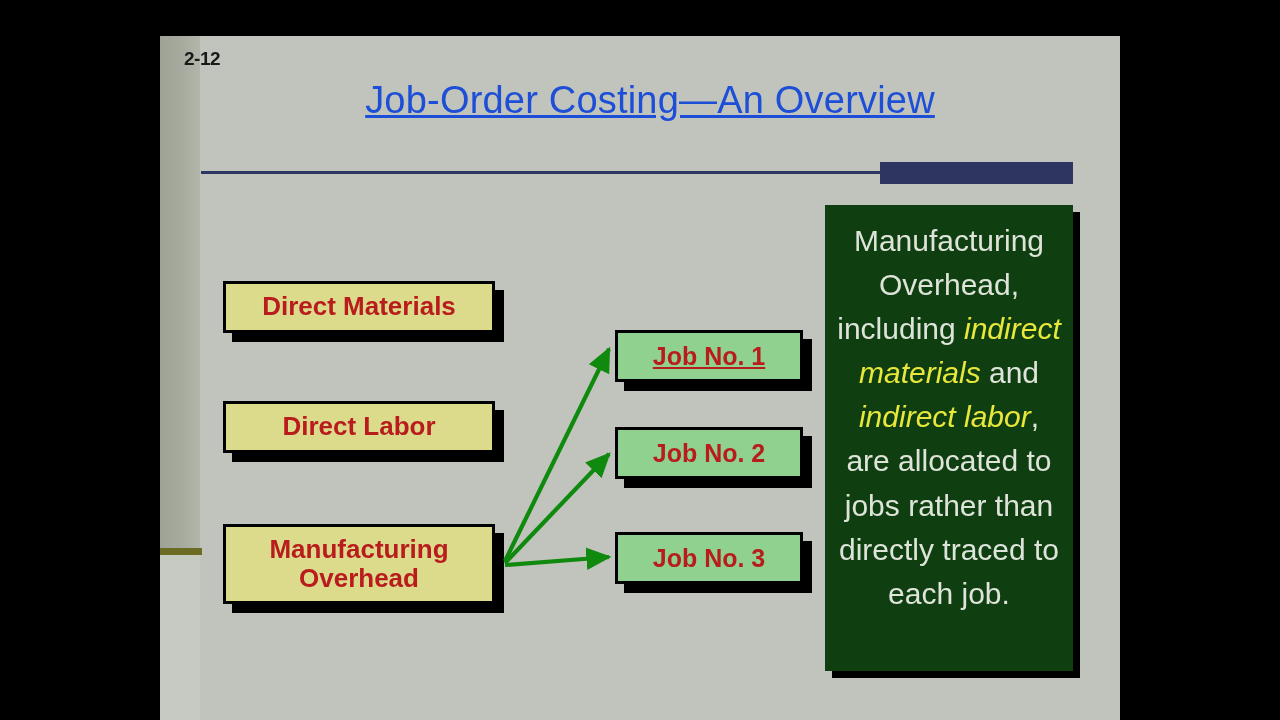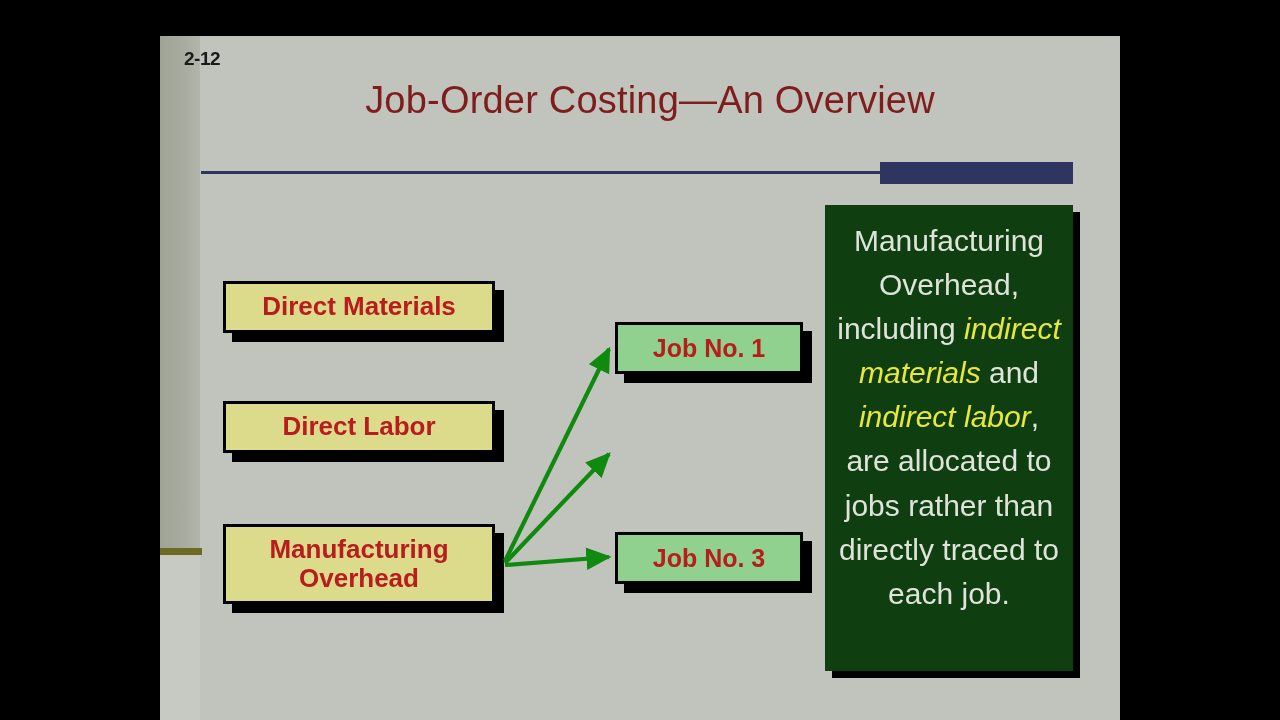--- a/index.html
+++ b/index.html
@@ -72,23 +72,24 @@
   }
 
   
   #slide-title {
     position: absolute;
     left: 60px;
     top: 43px;
     width: 860px;
     text-align: center;
     font-size: 38px;
-    color: #7f1d1d;
+    color: #1d4ed8;
     white-space: nowrap;
     letter-spacing: 0.2px;
+    text-decoration: underline;
   }
 
   
   #title-rule {
     position: absolute;
     left: 41px;
     top: 135px;
     width: 680px;
     height: 3px;
     background: #2e3561;
@@ -124,21 +125,21 @@
     background: #90d18f;
     font-size: 25px;
   }
 
   
   #box-direct-materials { left: 63px;  top: 245px; width: 272px; height: 52px; }
   #box-direct-labor     { left: 63px;  top: 365px; width: 272px; height: 52px; }
   #box-mfg-overhead     { left: 63px;  top: 488px; width: 272px; height: 80px; }
 
   
-  #box-job-1 { left: 455px; top: 286px; width: 188px; height: 52px; }
+  #box-job-1 { left: 455px; top: 294px; width: 188px; height: 52px; text-decoration: underline; }
   #box-job-2 { left: 455px; top: 391px; width: 188px; height: 52px; }
   #box-job-3 { left: 455px; top: 496px; width: 188px; height: 52px; }
 
   
   #arrows {
     position: absolute;
     left: 0;
     top: 0;
     width: 960px;
     height: 720px;
@@ -185,20 +186,21 @@
     <div id="title-accent-block"></div>
 
     <div class="fc-box input" id="box-direct-materials">Direct Materials</div>
 
     <div class="fc-box input" id="box-direct-labor">Direct Labor</div>
 
     <div class="fc-box input" id="box-mfg-overhead">Manufacturing Overhead</div>
 
     <div class="fc-box job" id="box-job-1">Job No. 1</div>
 
+    <div class="fc-box job" id="box-job-2">Job No. 2</div>
 
     <div class="fc-box job" id="box-job-3">Job No. 3</div>
 
     <svg id="arrows" viewBox="0 0 960 720">
       <defs>
         <marker id="ah" markerWidth="7" markerHeight="7" refX="5.4" refY="3.1" orient="auto" markerUnits="strokeWidth">
           <path d="M0,0.4 L6,3.1 L0,5.8 z" fill="#0f8a0f"></path>
         </marker>
       </defs>
       <g stroke="#0f8a0f" stroke-width="4.2" fill="none" marker-end="url(#ah)">

